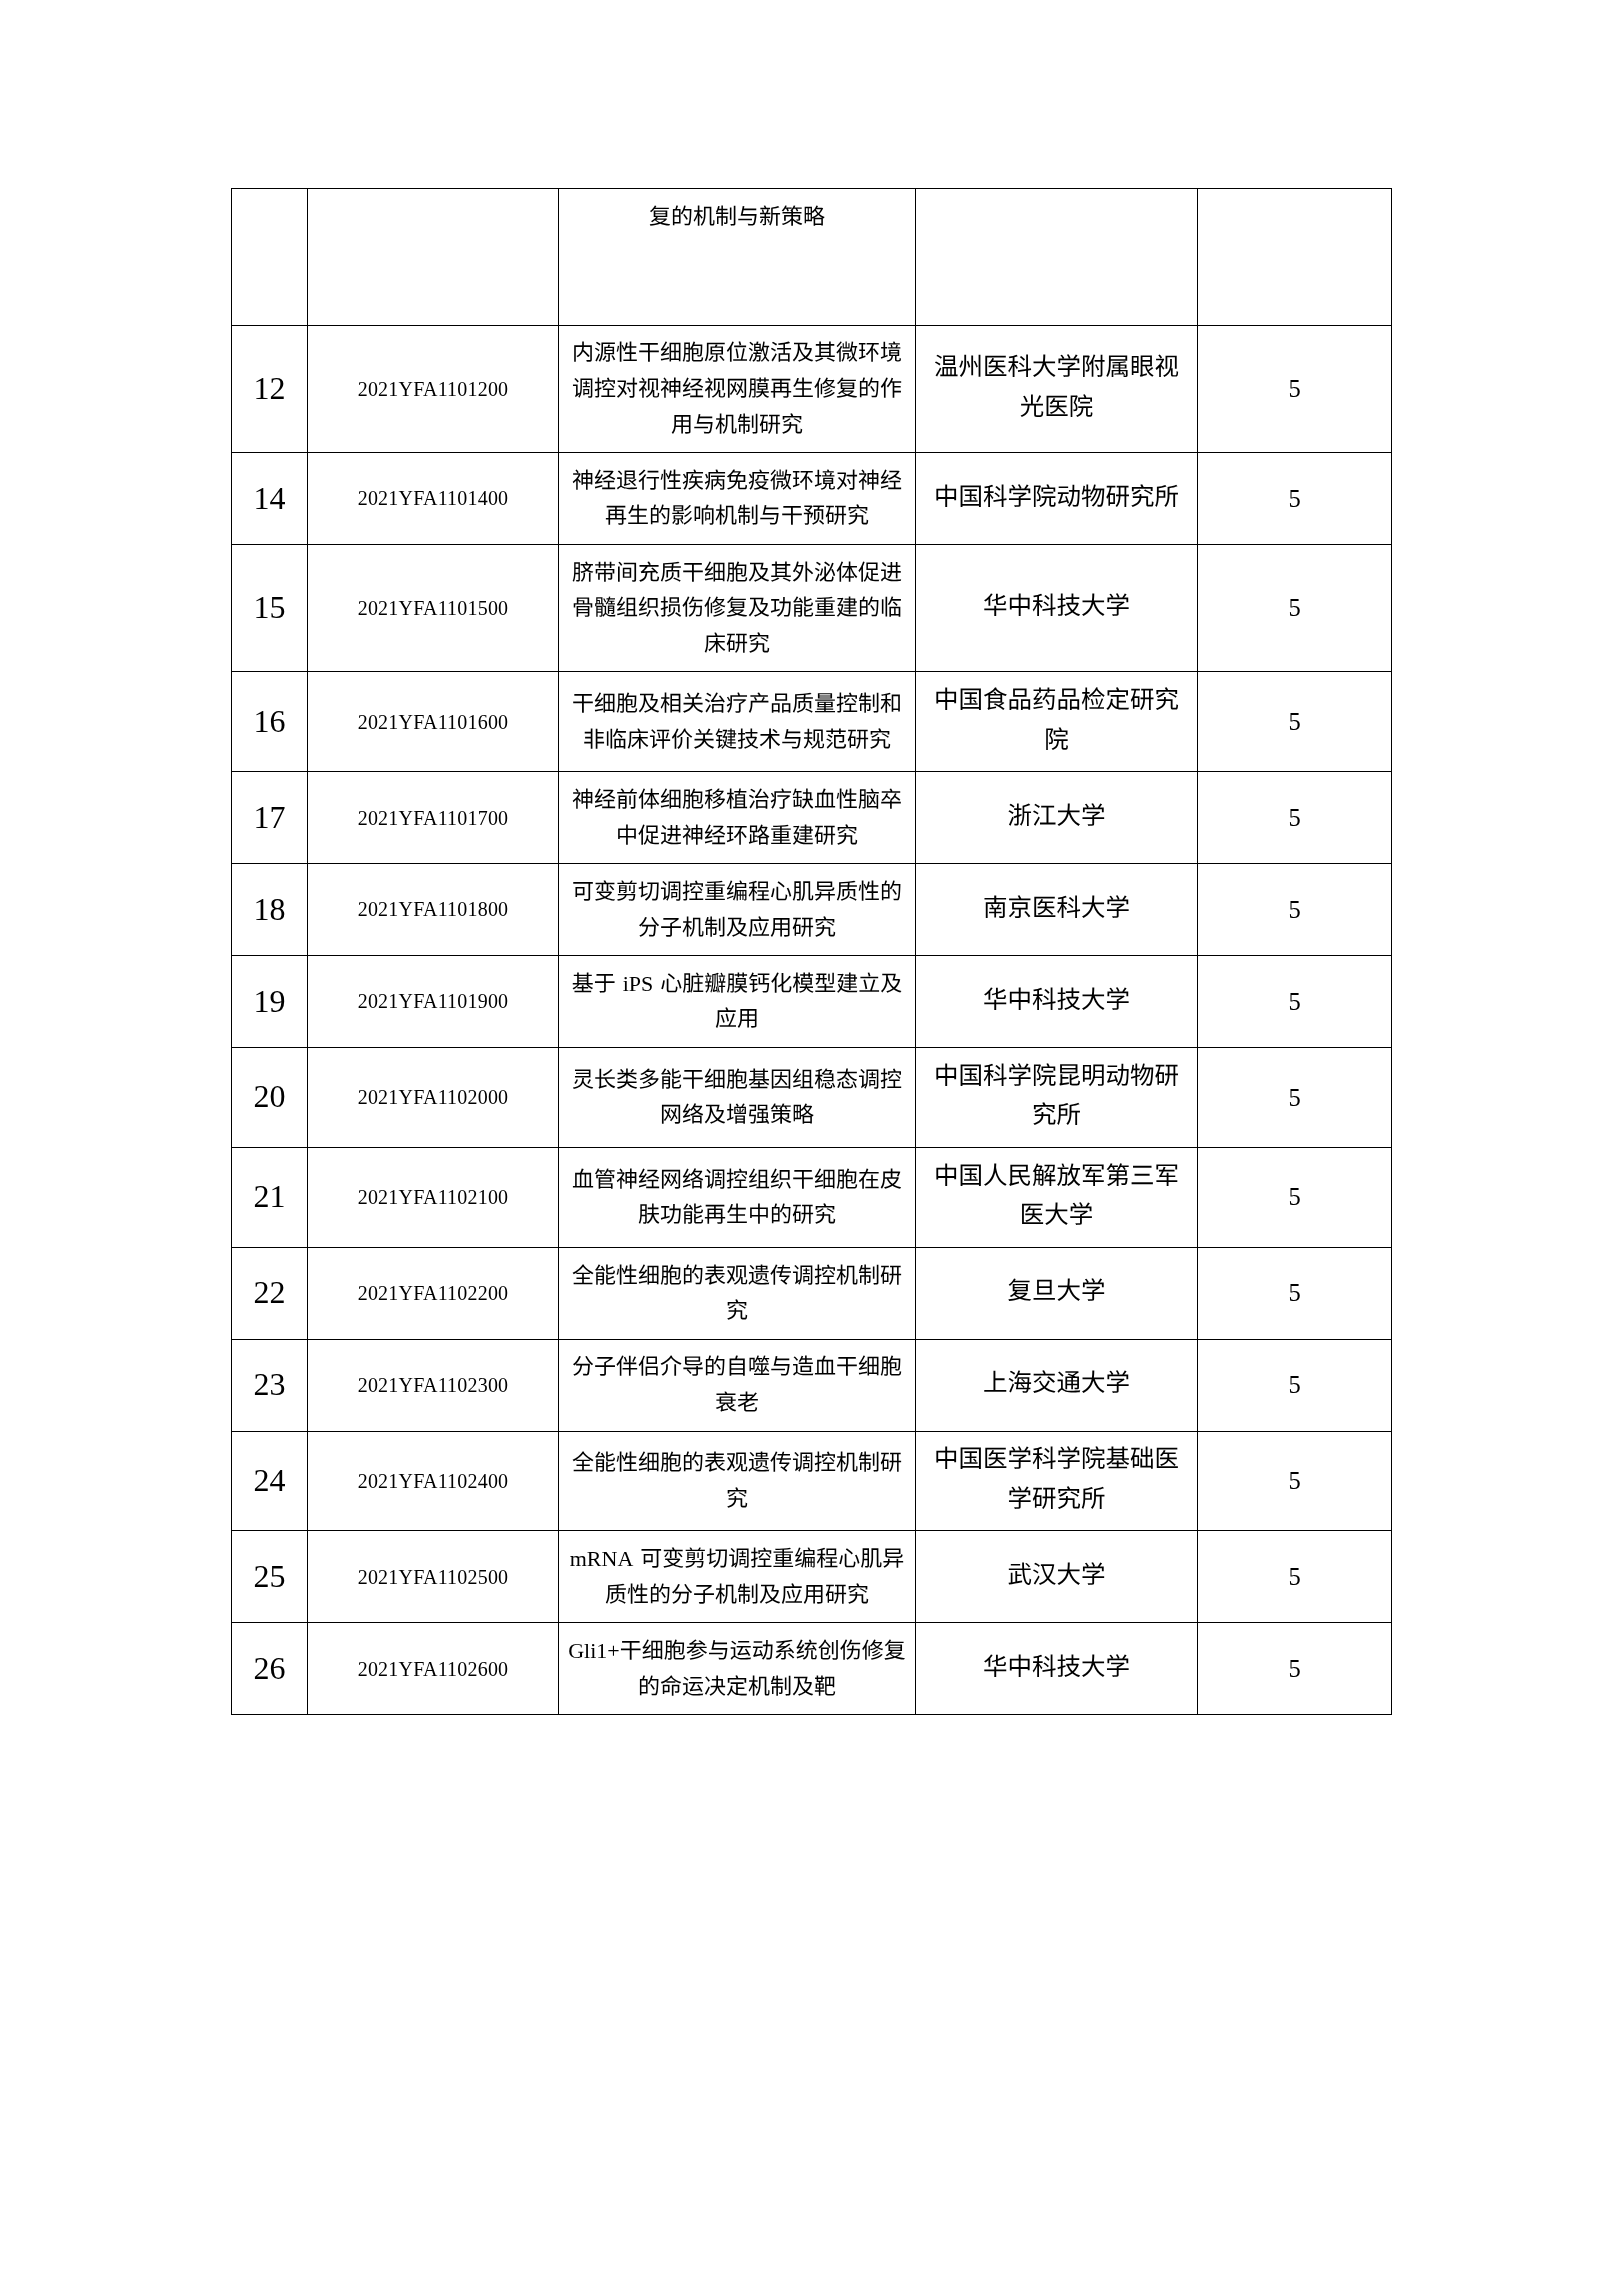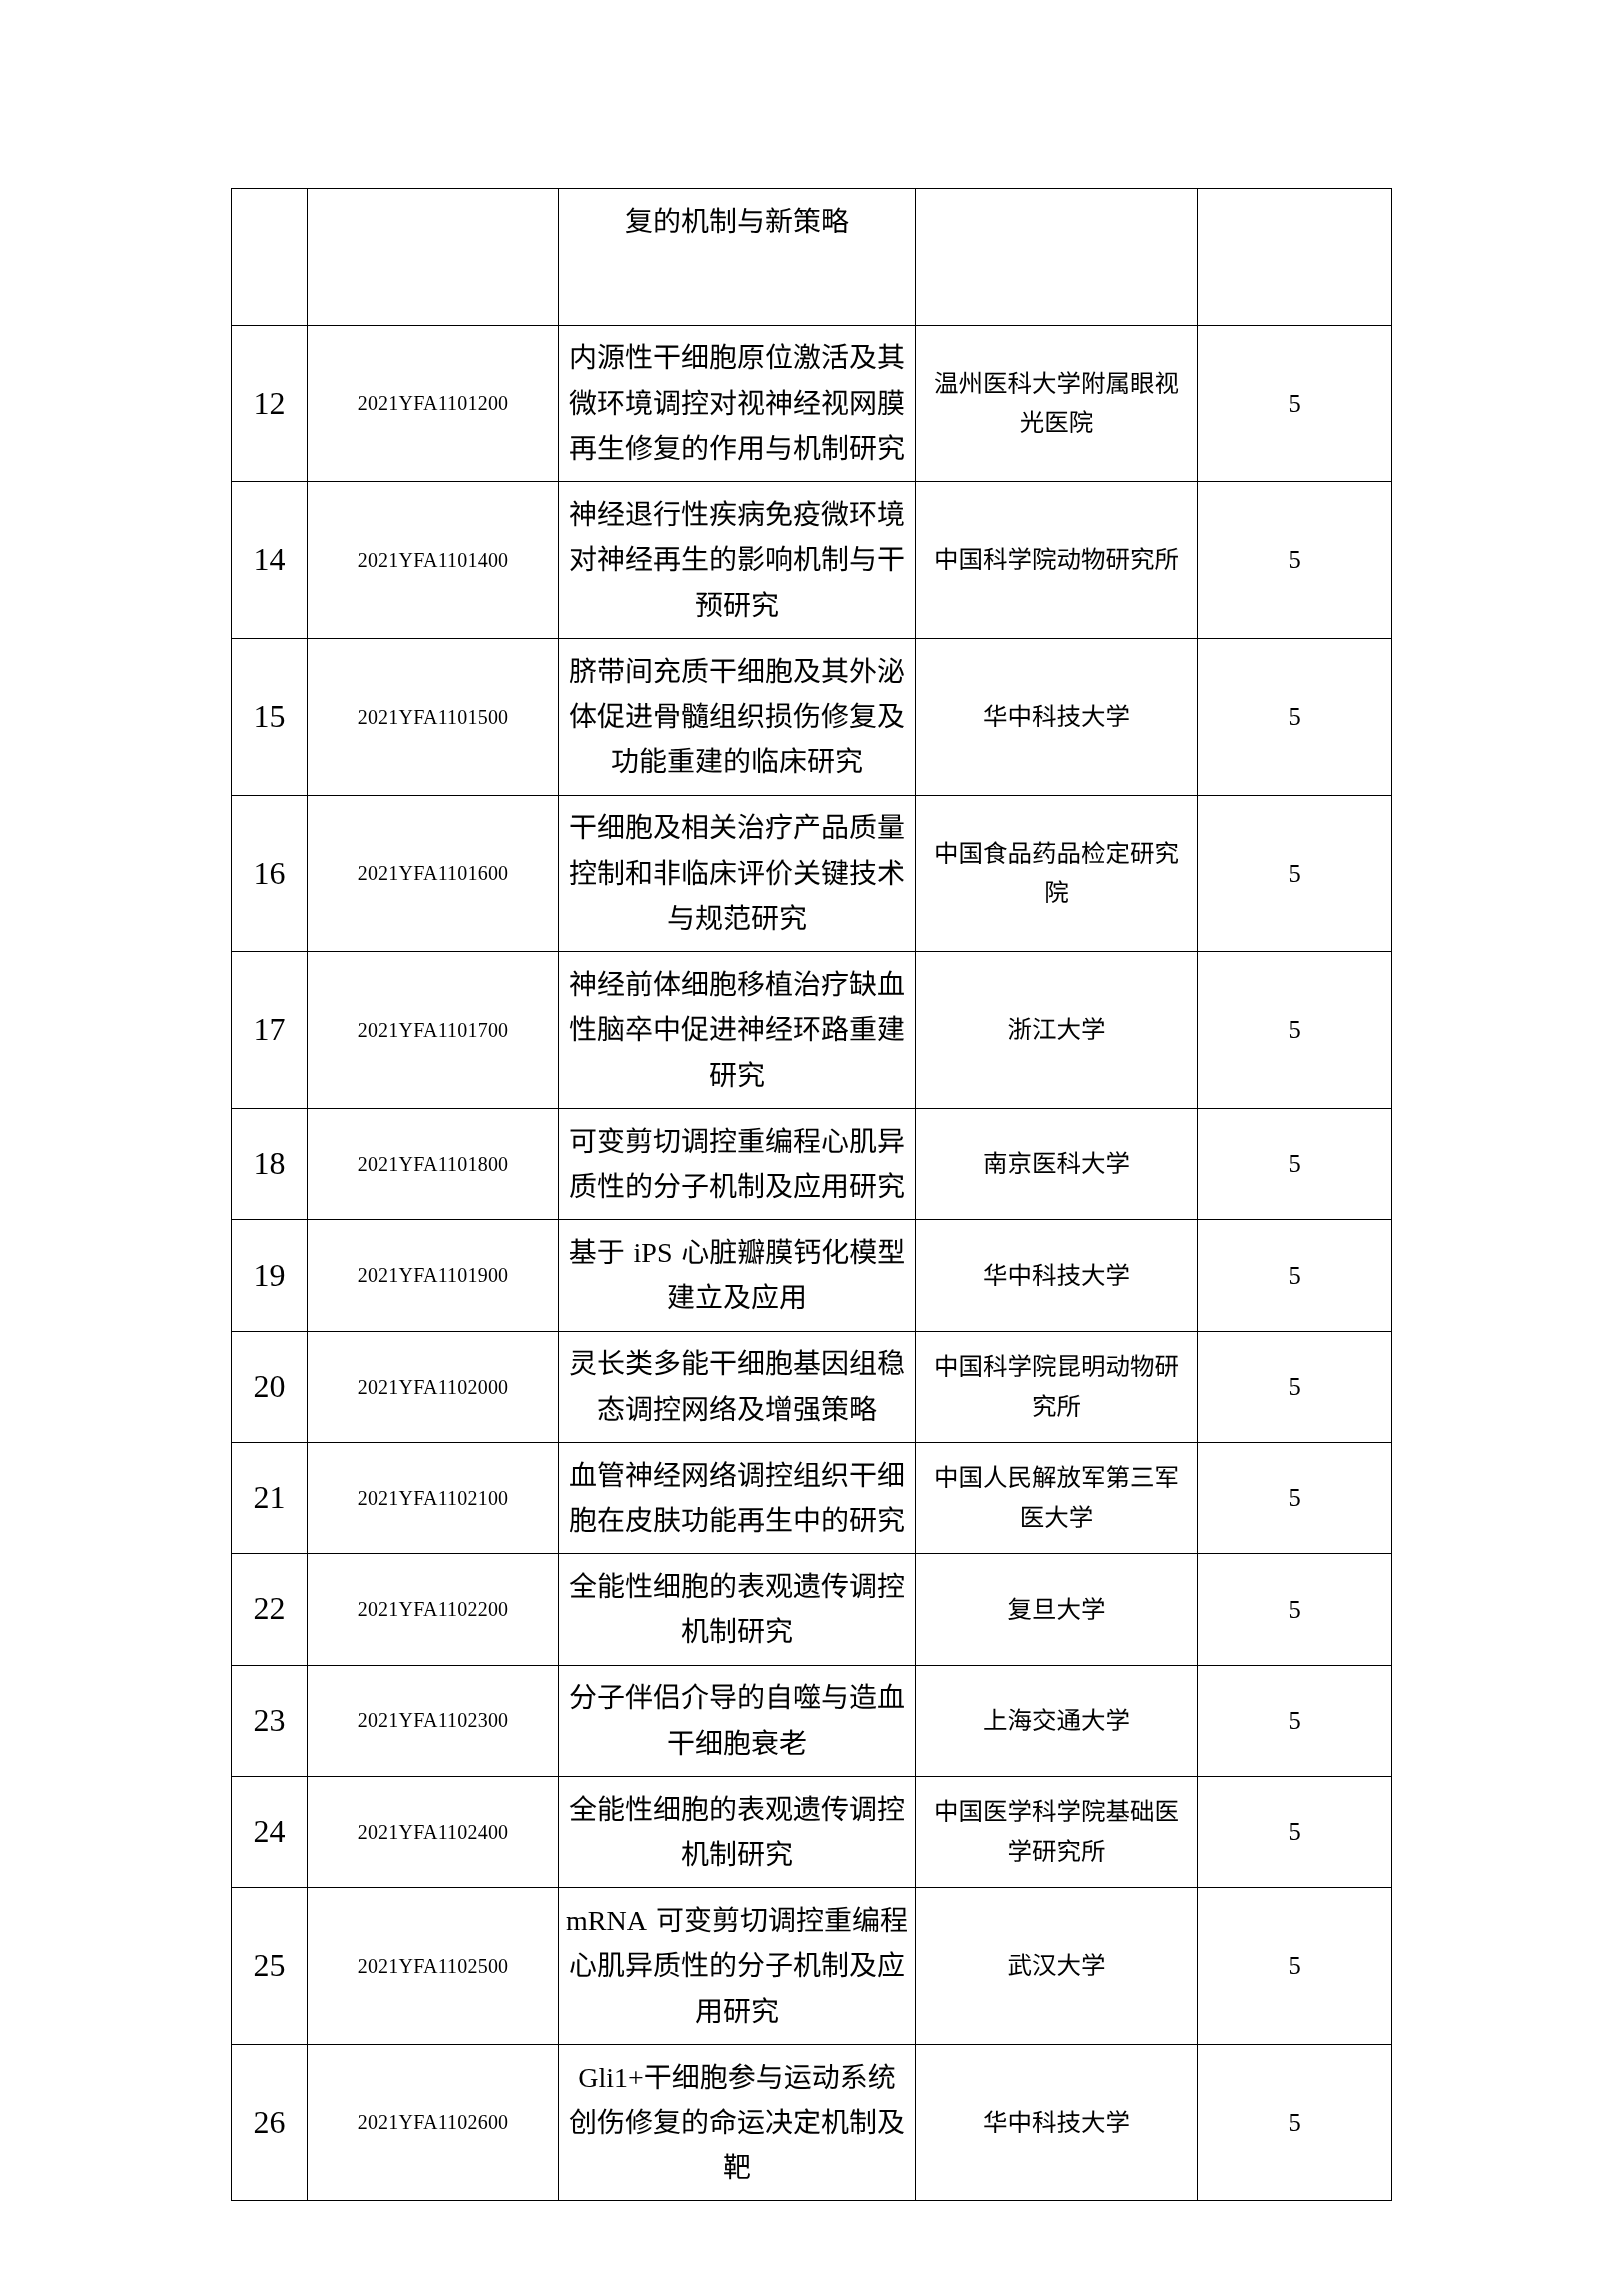--- a/index.html
+++ b/index.html
@@ -57,29 +57,29 @@
     font-family: "Liberation Serif", "DejaVu Serif", serif;
     font-size: 32px;
   }
   td.code {
     font-family: "Liberation Serif", "DejaVu Serif", serif;
     font-size: 20px;
     letter-spacing: 0.2px;
   }
   td.title {
     font-family: "DejaVu Sans", "Liberation Sans", sans-serif;
-    font-size: 28px;
+    font-size: 22px;
     line-height: 1.66;
     text-align: center;
     word-break: break-all;
     padding-left: 9.8px;
     padding-right: 9.8px;
   }
   td.org {
-    font-family: Liberation Sans, sans-serif;
+    font-family: Liberation Mono, monospace;
     font-size: 24.5px;
     line-height: 1.66;
     word-break: break-all;
     padding-left: 11.8px;
     padding-right: 11.8px;
   }
   td.years {
     font-family: "Liberation Serif", "DejaVu Serif", serif;
     font-size: 24.5px;
   }

